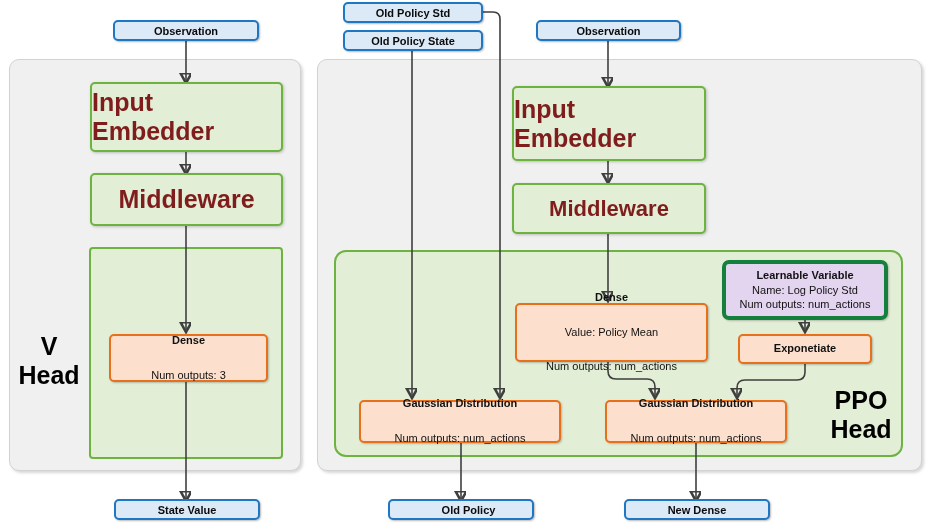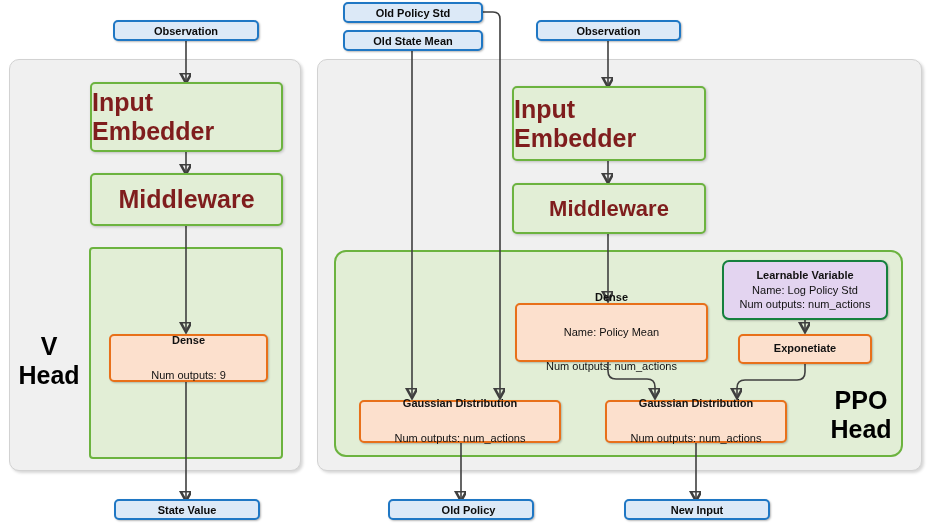--- a/index.html
+++ b/index.html
@@ -54,21 +54,21 @@
     box-shadow:1px 1px 2px rgba(0,0,0,0.22);
     text-align:center;
     gap:20px;
   }
   .op-title{font-size:11px;font-weight:bold;line-height:1.25;}
   .op-sub{font-size:11px;font-weight:normal;line-height:1.3;text-align:right;}
 
   
   .var-box{
     background:#e3d4f0;
-    border:2px solid #15803d;
+    border:4px solid #15803d;
     border-radius:7px;
     display:flex;flex-direction:column;align-items:center;justify-content:center;
     color:#111;
     box-shadow:1px 1px 2px rgba(0,0,0,0.22);
     text-align:center;
   }
 
   
   .head-label{
     font-size:25px;font-weight:bold;color:#000;
@@ -116,45 +116,45 @@
     <path d="M805,364 L805,372 Q805,380 797,380 L745,380 Q737,380 737,388 L737,395" marker-end="url(#arrow)"></path>
 
     <line x1="461" y1="443" x2="461" y2="498" marker-end="url(#arrow)"></line>
     <line x1="696" y1="443" x2="696" y2="498" marker-end="url(#arrow)"></line>
   </svg>
 
   <div class="abs io-box" style="left:113px;top:20px;width:146px;height:21px;">Observation</div>
 
   <div class="abs io-box" style="left:343px;top:2px;width:140px;height:21px;">Old Policy Std</div>
 
-  <div class="abs io-box" style="left:343px;top:30px;width:140px;height:21px;">Old State Mean</div>
+  <div class="abs io-box" style="left:343px;top:30px;width:140px;height:21px;">Old Policy State</div>
 
   <div class="abs io-box" style="left:536px;top:20px;width:145px;height:21px;">Observation</div>
 
   <div class="abs mod-box" style="left:90px;top:82px;width:193px;height:70px;">Input Embedder</div>
 
   <div class="abs mod-box" style="left:90px;top:173px;width:193px;height:53px;">Middleware</div>
 
   <div class="abs op-box" style="left:109px;top:334px;width:159px;height:48px;">
     <span class="op-title">Dense</span>
-    <span class="op-sub">Num outputs: 9</span>
+    <span class="op-sub">Num outputs: 3</span>
   </div>
 
   <div class="abs head-label" style="left:14px;top:332px;width:70px;">
     <div>V</div>
     <div>Head</div>
   </div>
 
   <div class="abs mod-box" style="left:512px;top:86px;width:194px;height:75px;">Input Embedder</div>
 
   <div class="abs mod-box small" style="left:512px;top:183px;width:194px;height:51px;">Middleware</div>
 
   <div class="abs op-box" style="left:515px;top:303px;width:193px;height:59px;">
     <span class="op-title">Dense</span>
-    <span class="op-sub">Name: Policy Mean</span>
+    <span class="op-sub">Value: Policy Mean</span>
     <span class="op-sub">Num outputs: num_actions</span>
   </div>
 
   <div class="abs var-box" style="left:722px;top:260px;width:166px;height:60px;">
     <span class="op-title">Learnable Variable</span>
     <span class="op-sub">Name: Log Policy Std</span>
     <span class="op-sub">Num outputs: num_actions</span>
   </div>
 
   <div class="abs op-box" style="left:738px;top:334px;width:134px;height:30px;text-align:right;">
@@ -173,15 +173,15 @@
 
   <div class="abs head-label" style="left:820px;top:386px;width:82px;">
     <div>PPO</div>
     <div>Head</div>
   </div>
 
   <div class="abs io-box" style="left:114px;top:499px;width:146px;height:21px;">State Value</div>
 
   <div class="abs io-box" style="left:388px;top:499px;width:146px;height:21px;padding-left:15px;">Old Policy</div>
 
-  <div class="abs io-box" style="left:624px;top:499px;width:146px;height:21px;">New Input</div>
+  <div class="abs io-box" style="left:624px;top:499px;width:146px;height:21px;">New Dense</div>
 
 </div>
 
 </body></html>

